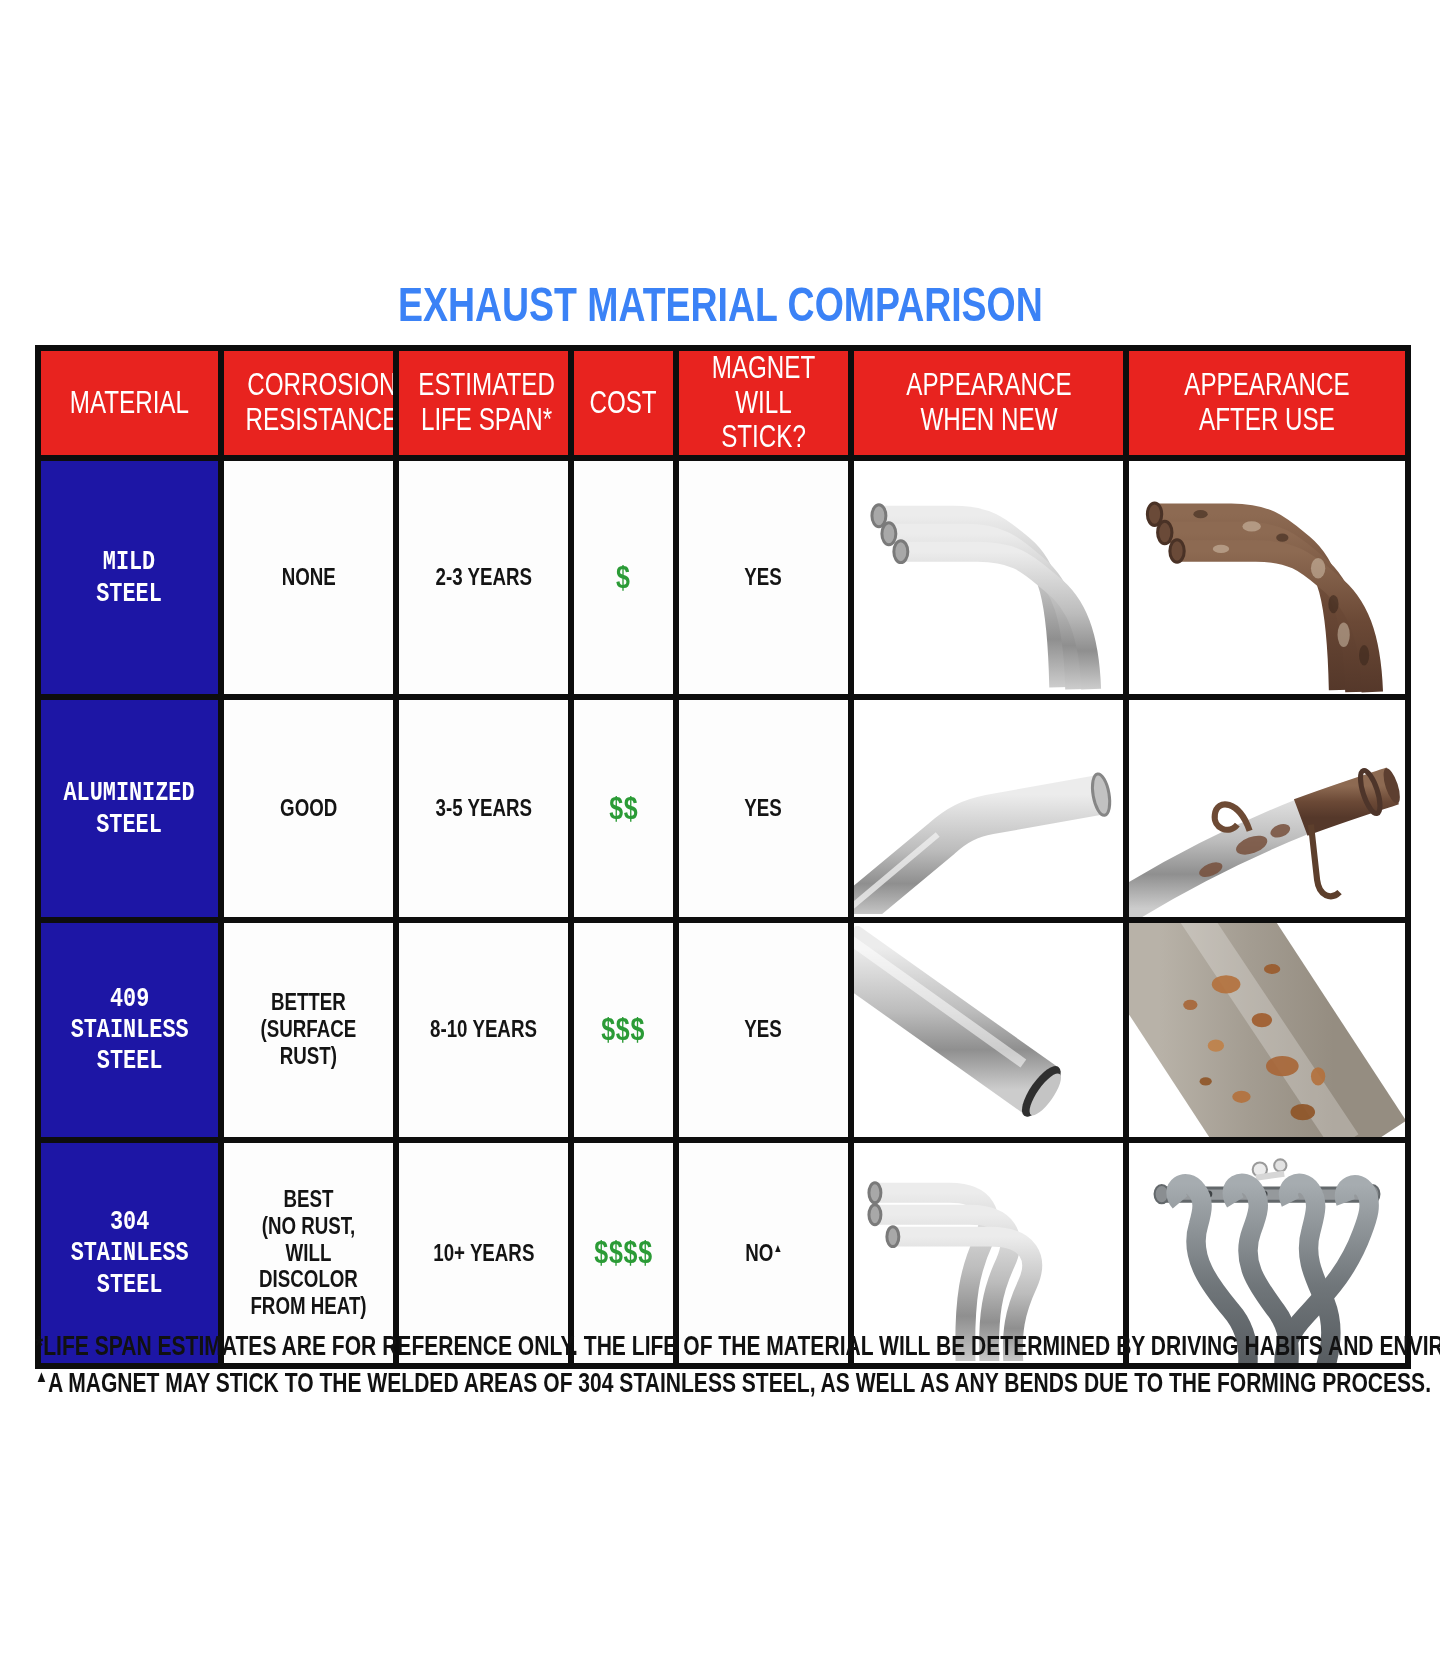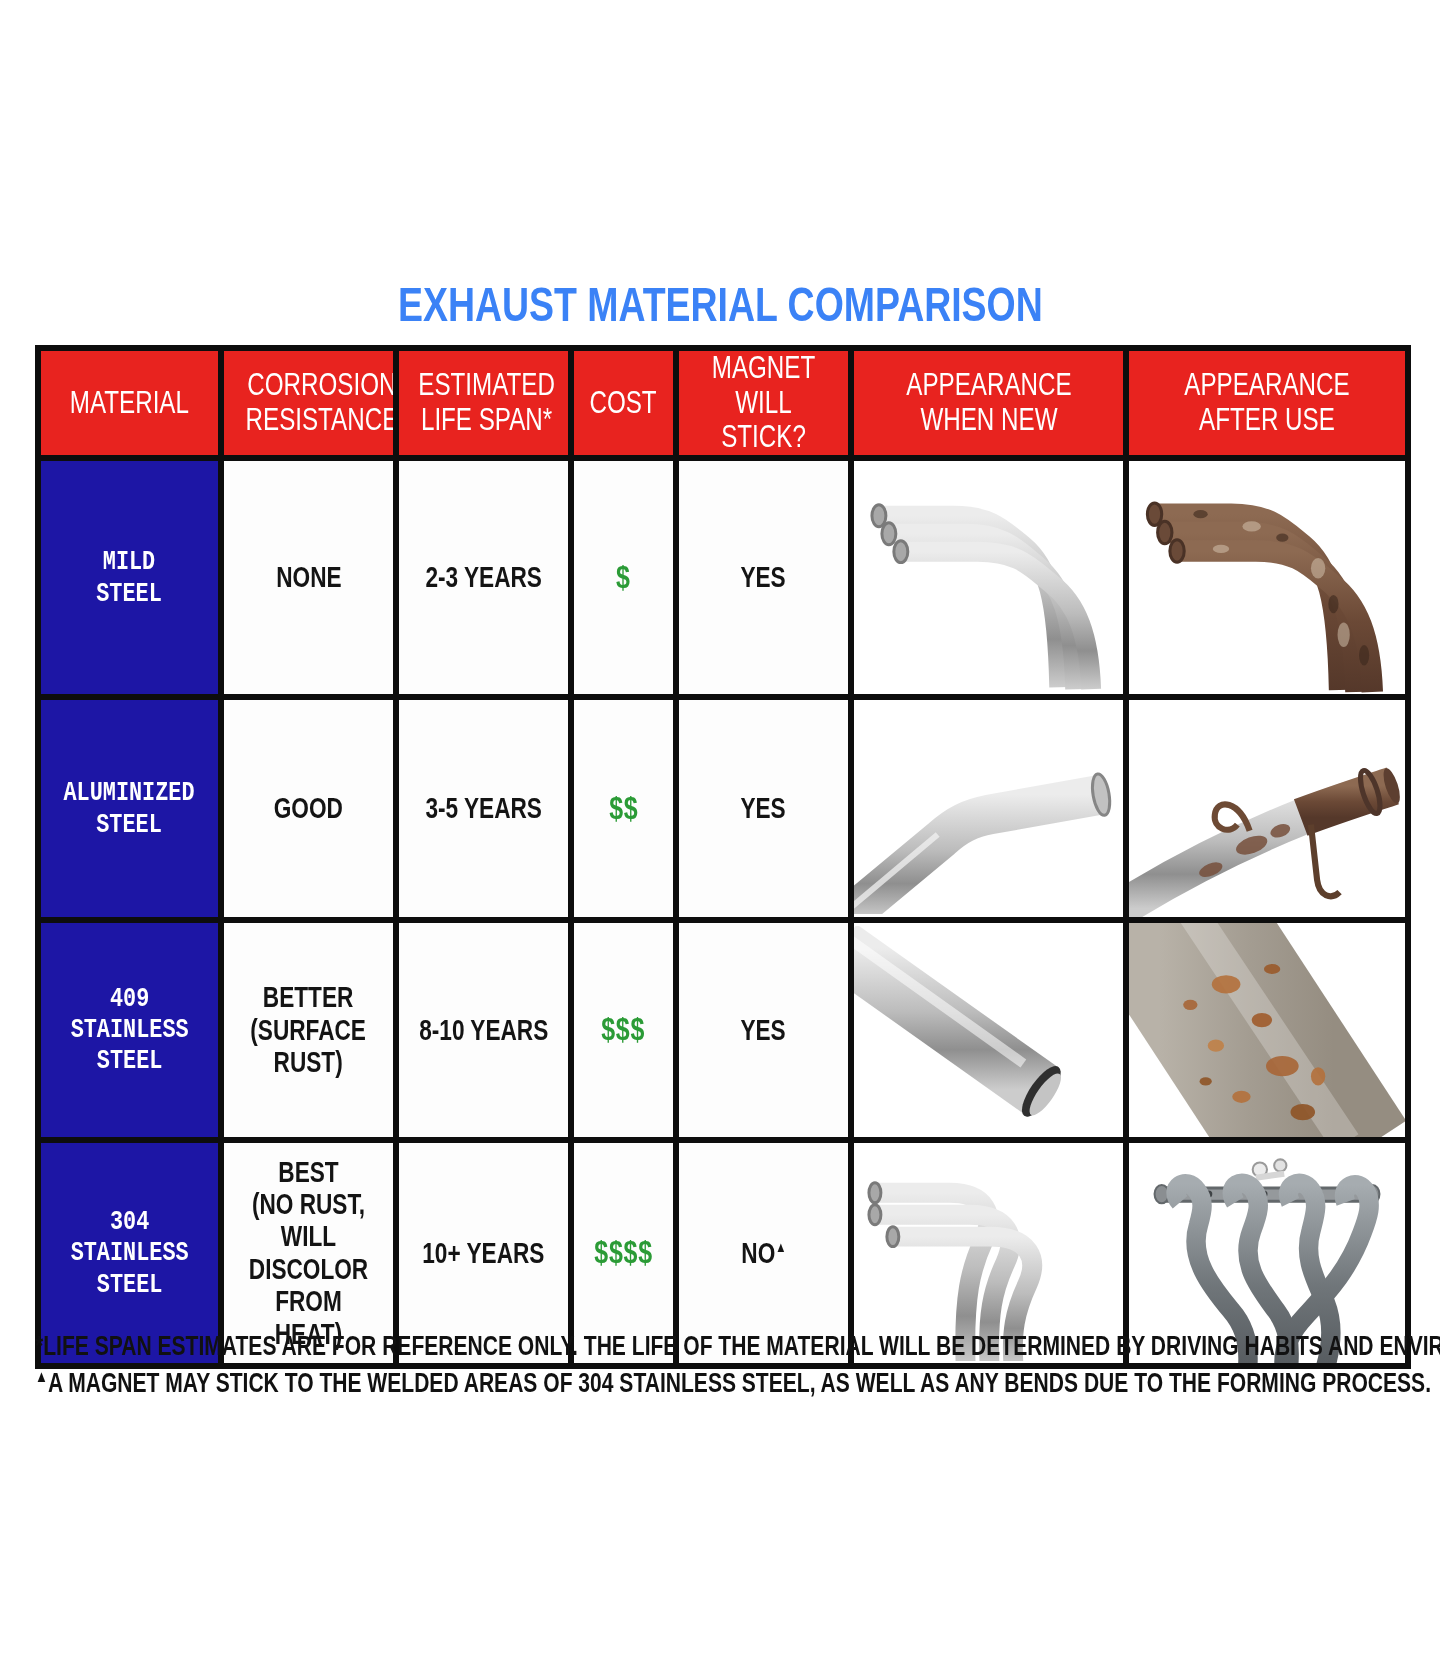--- a/index.html
+++ b/index.html
@@ -4,21 +4,21 @@
 <style>
   html,body{margin:0;padding:0;background:#ffffff;}
   body{width:1440px;height:1673px;font-family:"Liberation Sans",sans-serif;}
   .page{position:relative;width:1440px;height:1673px;background:#fff;overflow:hidden;}
   .cond{display:inline-block;transform:scaleX(.78);transform-origin:50% 50%;white-space:pre-line;}
   .title{position:absolute;top:280px;left:35px;width:1370px;margin:0;text-align:center;
          font-size:48px;font-weight:700;color:#3b82f6;letter-spacing:0;line-height:1.05;}
   table.cmp{position:absolute;top:345px;left:35px;width:1370px;border-collapse:collapse;table-layout:fixed;}
   .cmp th,.cmp td{border:6px solid #0d0d0d;vertical-align:middle;text-align:center;padding:0;overflow:hidden;}
   .cmp th{background:#e8231f;color:#fff;font-size:31px;font-weight:400;line-height:1.12;}
-  .cmp td{background:#fdfdfd;color:#141414;font-size:29px;font-weight:700;line-height:1.12;}
+  .cmp td{background:#fdfdfd;color:#141414;font-size:24px;font-weight:700;line-height:1.12;}
   .cmp td.mat{background:#1d16a5;color:#fff;font-size:28px;font-family:Liberation Mono, monospace;}
   .cmp td.cost{color:#2b9b36;font-size:32px;letter-spacing:1px;}
   .cmp td.photo-cell{padding:0;background:#fff;}
   .photo{width:100%;height:100%;}
   .photo svg{display:block;width:100%;height:100%;}
   .sup{font-size:.5em;vertical-align:super;line-height:0;}
   tr.hdr{height:75px;}
   tr.r0{height:238px;} tr.r1{height:218px;} tr.r2{height:215px;} tr.r3{height:222px;}
   .footnotes{position:absolute;top:1330px;left:35px;width:1390px;color:#111;}
   .footnotes p{margin:0 0 4px 0;font-size:27px;font-weight:700;line-height:1.22;white-space:nowrap;}

